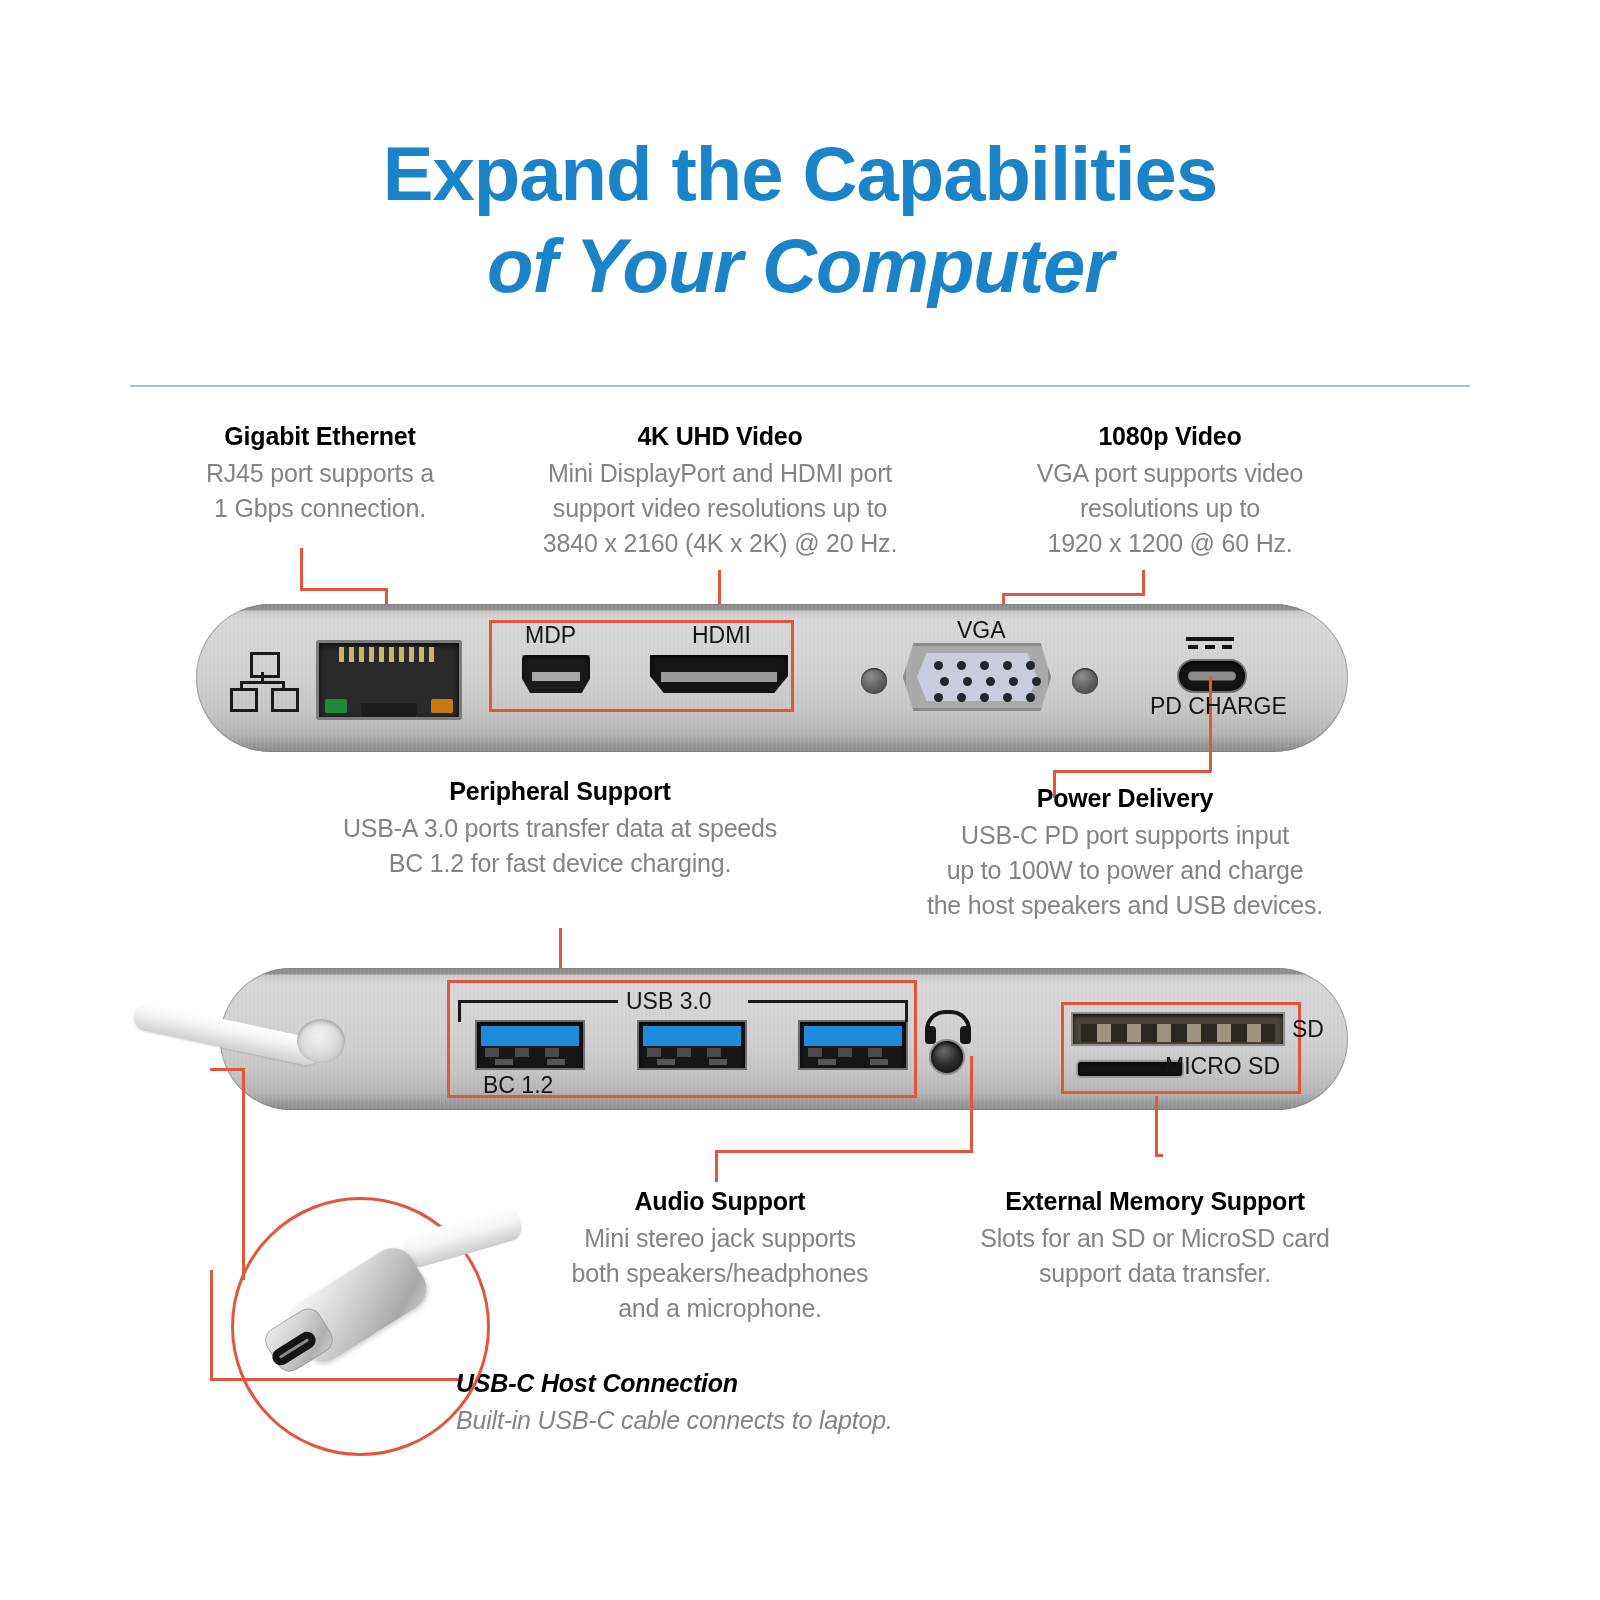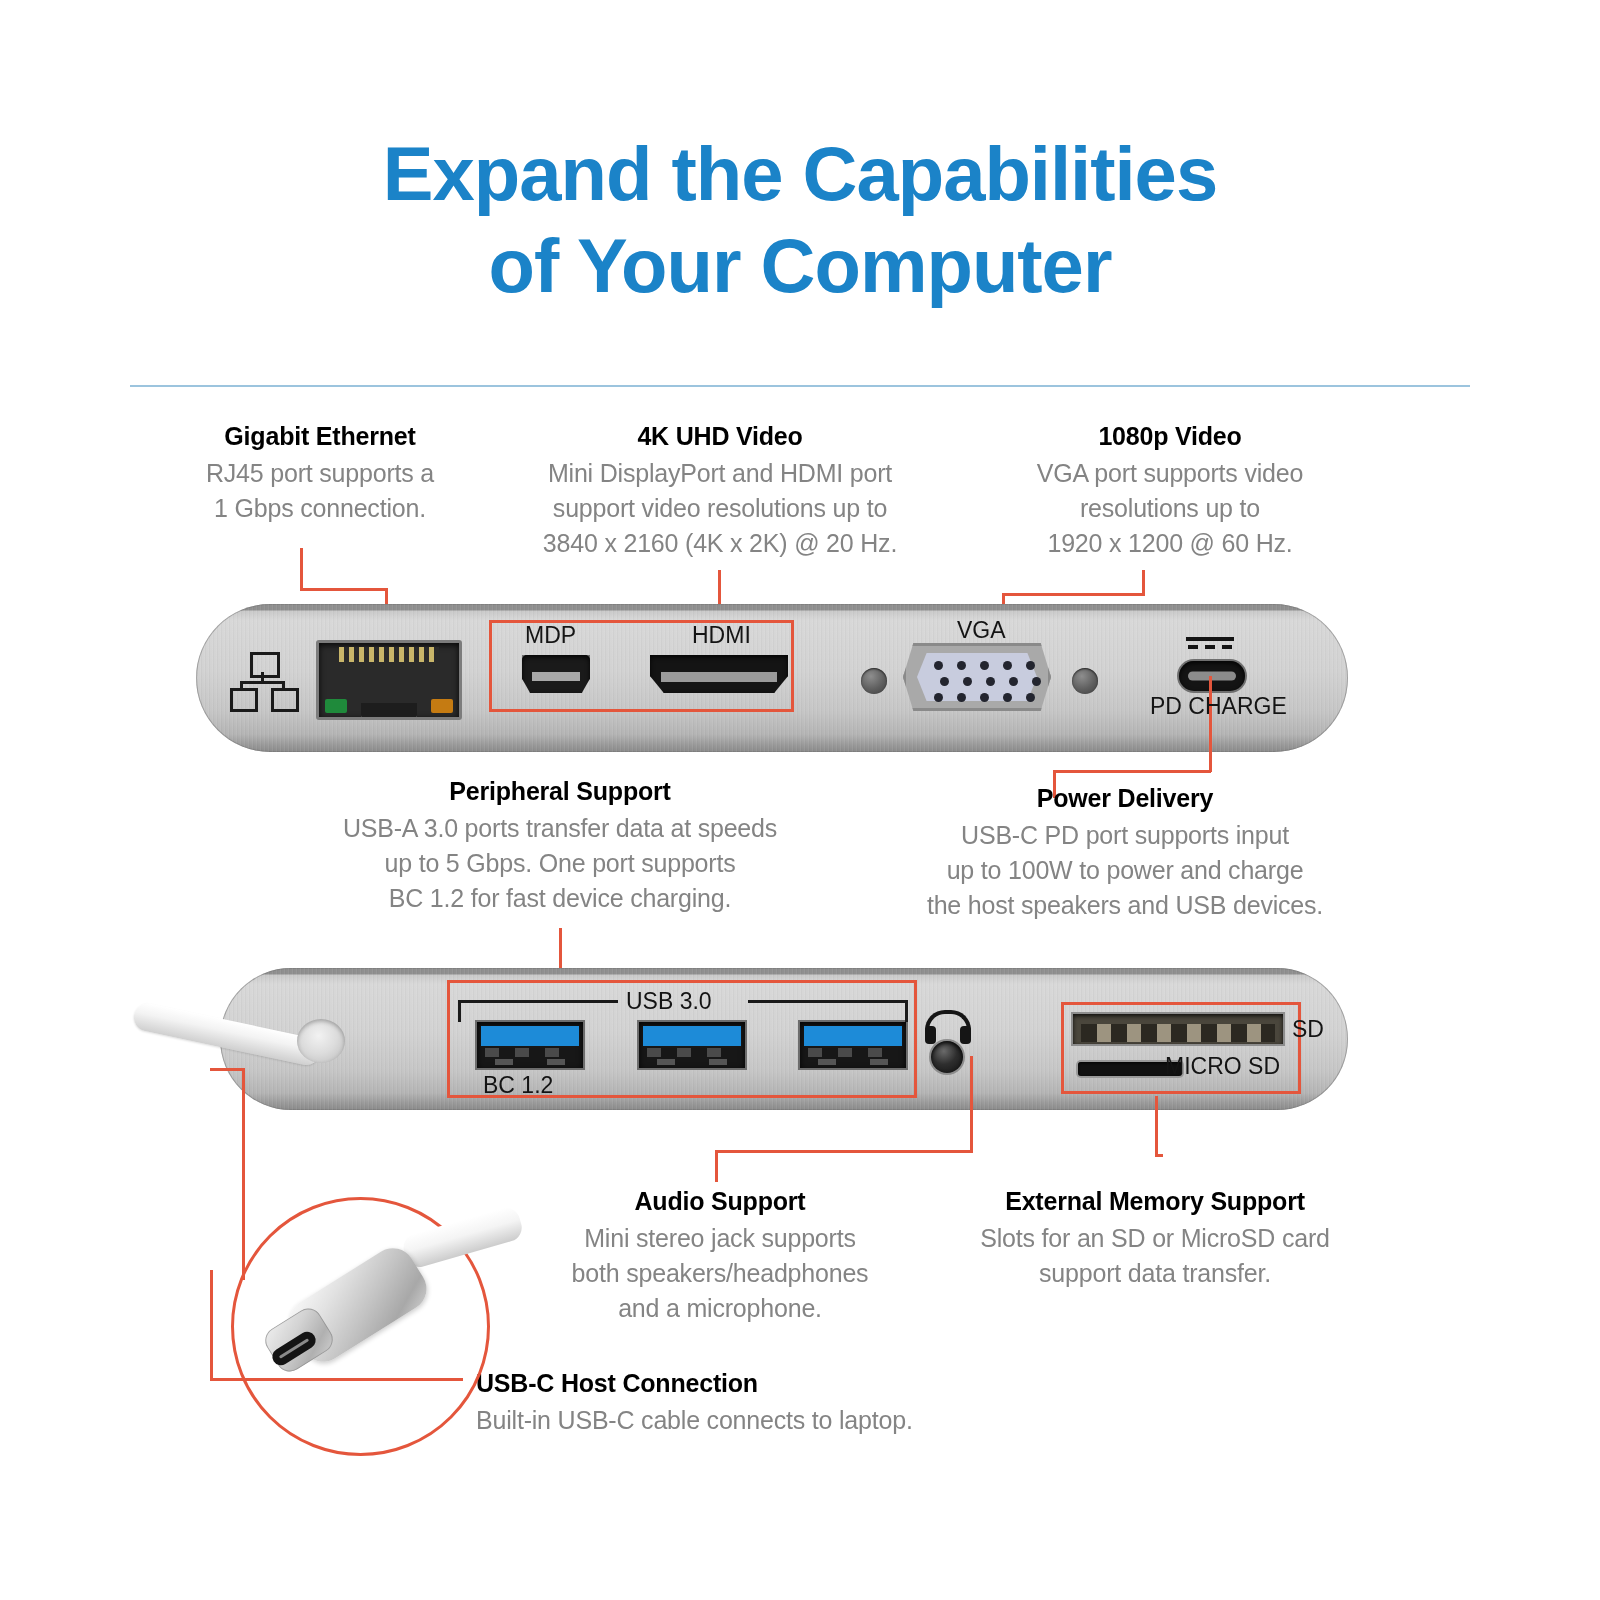--- a/index.html
+++ b/index.html
@@ -12,21 +12,21 @@
   }
   .stage{position:absolute;left:0;top:0;width:1600px;height:1600px;}
 
   
   .title{
     position:absolute;left:0;top:128px;width:1600px;
     text-align:center;color:#1B83C8;
     font-weight:bold;font-size:76px;line-height:92px;
     letter-spacing:-1px;
   }
-  .title .l2{display:block;}
+  .title .l2{display:block;font-style:italic;}
   .model{
     position:absolute;left:0;top:312px;width:1600px;
     text-align:center;color:#7A7A7A;
     font-size:47px;font-weight:normal;letter-spacing:-0.5px;
   }
   .divider{
     position:absolute;left:130px;top:385px;width:1340px;height:2px;
     background:#9CC4DE;
   }
 
@@ -358,21 +358,20 @@
   <div class="plabel" style="left:1150px;top:693px;">PD CHARGE</div>
 
   <div class="lead v" style="left:1209px;top:676px;height:96px;"></div>
   <div class="lead h" style="left:1053px;top:770px;width:158px;"></div>
   <div class="lead v" style="left:1053px;top:770px;height:28px;"></div>
 
   <div class="callout" style="left:275px;top:775px;width:570px;">
     <div class="head">Peripheral Support</div>
     <div class="body">
       <span>USB-A 3.0 ports transfer data at speeds</span>
-      <span>up to 5 Gbps. One port supports</span>
       <span>BC 1.2 for fast device charging.</span>
     </div>
   </div>
 
   <div class="callout" style="left:875px;top:782px;width:500px;">
     <div class="head">Power Delivery</div>
     <div class="body">
       <span>USB-C PD port supports input</span>
       <span>up to 100W to power and charge</span>
       <span>the host speakers and USB devices.</span>
@@ -466,20 +465,20 @@
   <div class="plug-tip" style="left:268px;top:1316px;width:62px;height:48px;transform:rotate(-32deg);transform-origin:center;"></div>
   <div class="plug-slot" style="left:270px;top:1340px;width:48px;height:17px;transform:rotate(-32deg);transform-origin:center;">
     <i style="left:7px;top:7px;width:34px;"></i>
   </div>
 
   <div class="lead v" style="left:210px;top:1270px;height:110px;"></div>
   <div class="lead h" style="left:210px;top:1378px;width:253px;"></div>
   <div class="lead v" style="left:242px;top:1068px;height:212px;"></div>
   <div class="lead h" style="left:210px;top:1068px;width:35px;"></div>
 
-  <div class="callout" style="left:476px;top:1367px;width:620px;text-align:left;">
+  <div class="callout" style="left:456px;top:1367px;width:620px;text-align:left;font-style:italic;">
     <div class="head" style="text-align:left;">USB-C Host Connection</div>
     <div class="body" style="text-align:left;">
       <span>Built-in USB-C cable connects to laptop.</span>
     </div>
   </div>
 
 </div>
 
 </body></html>

